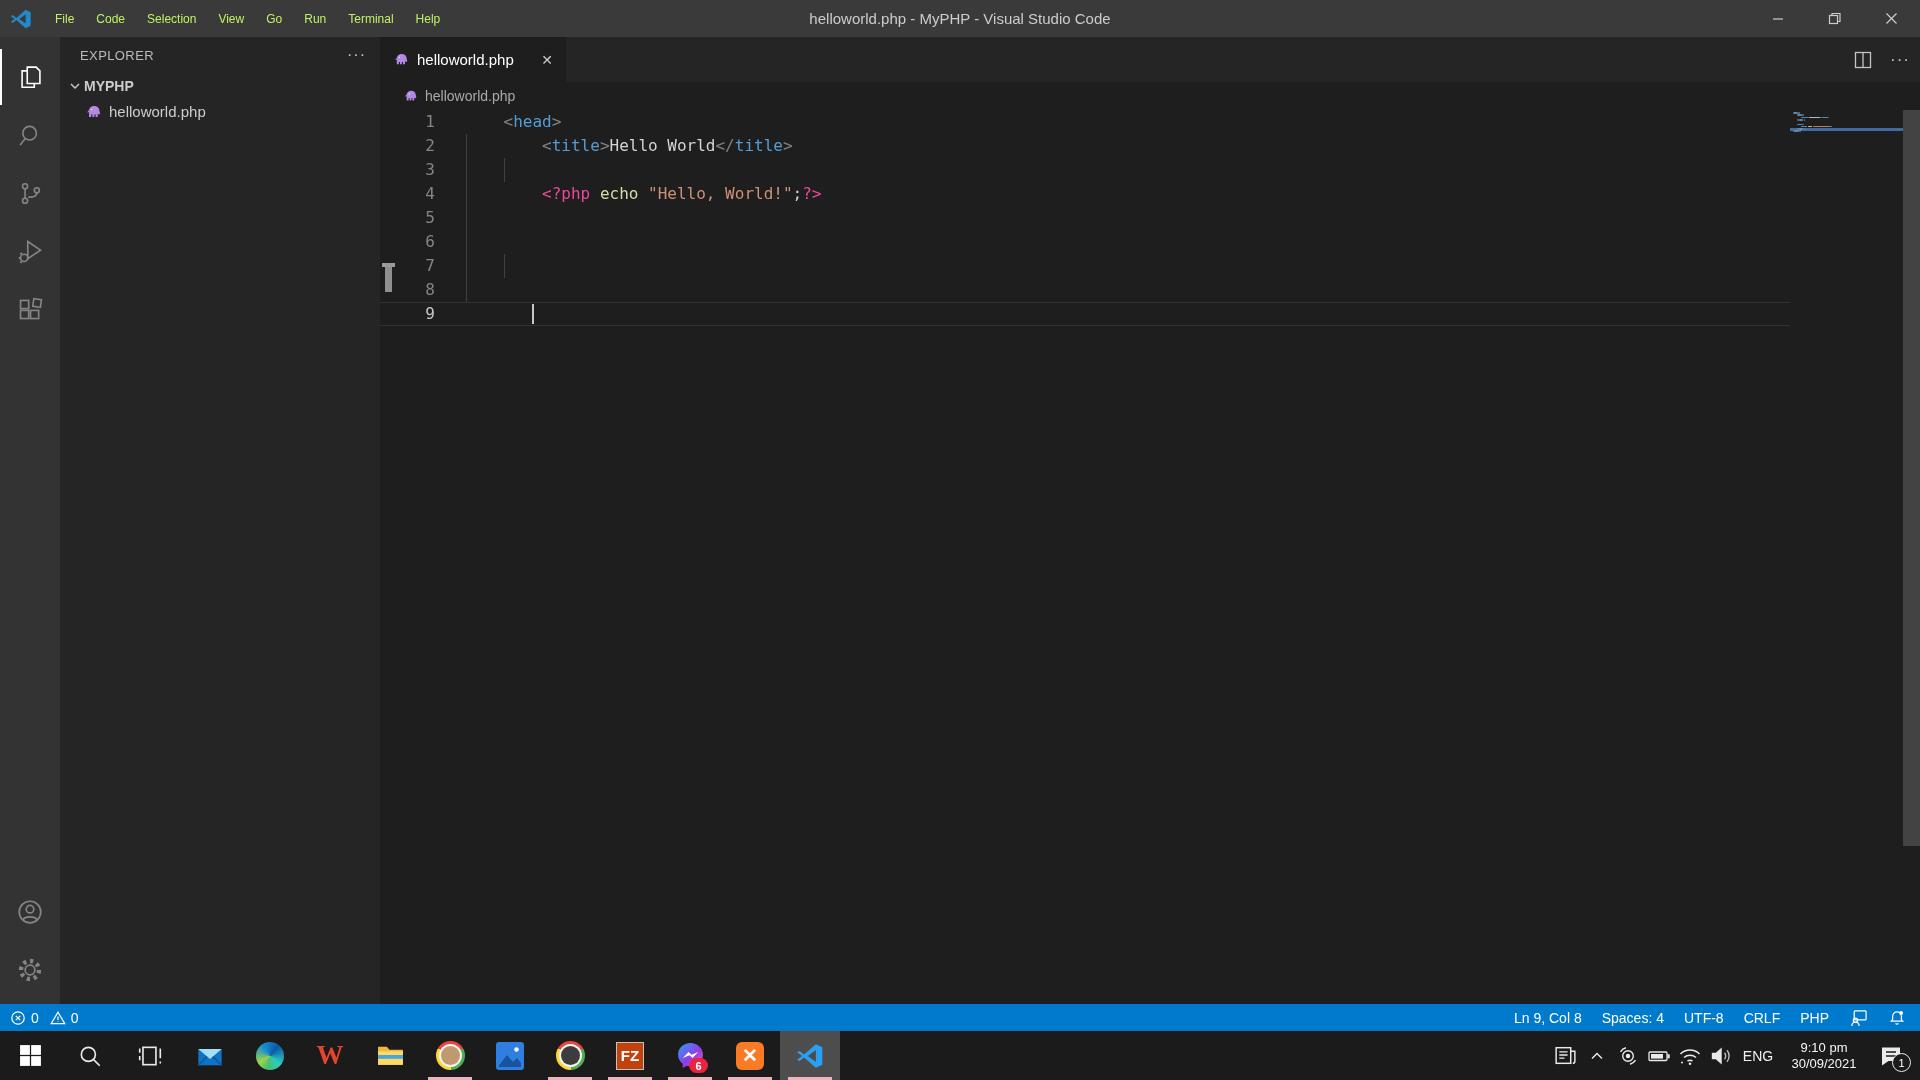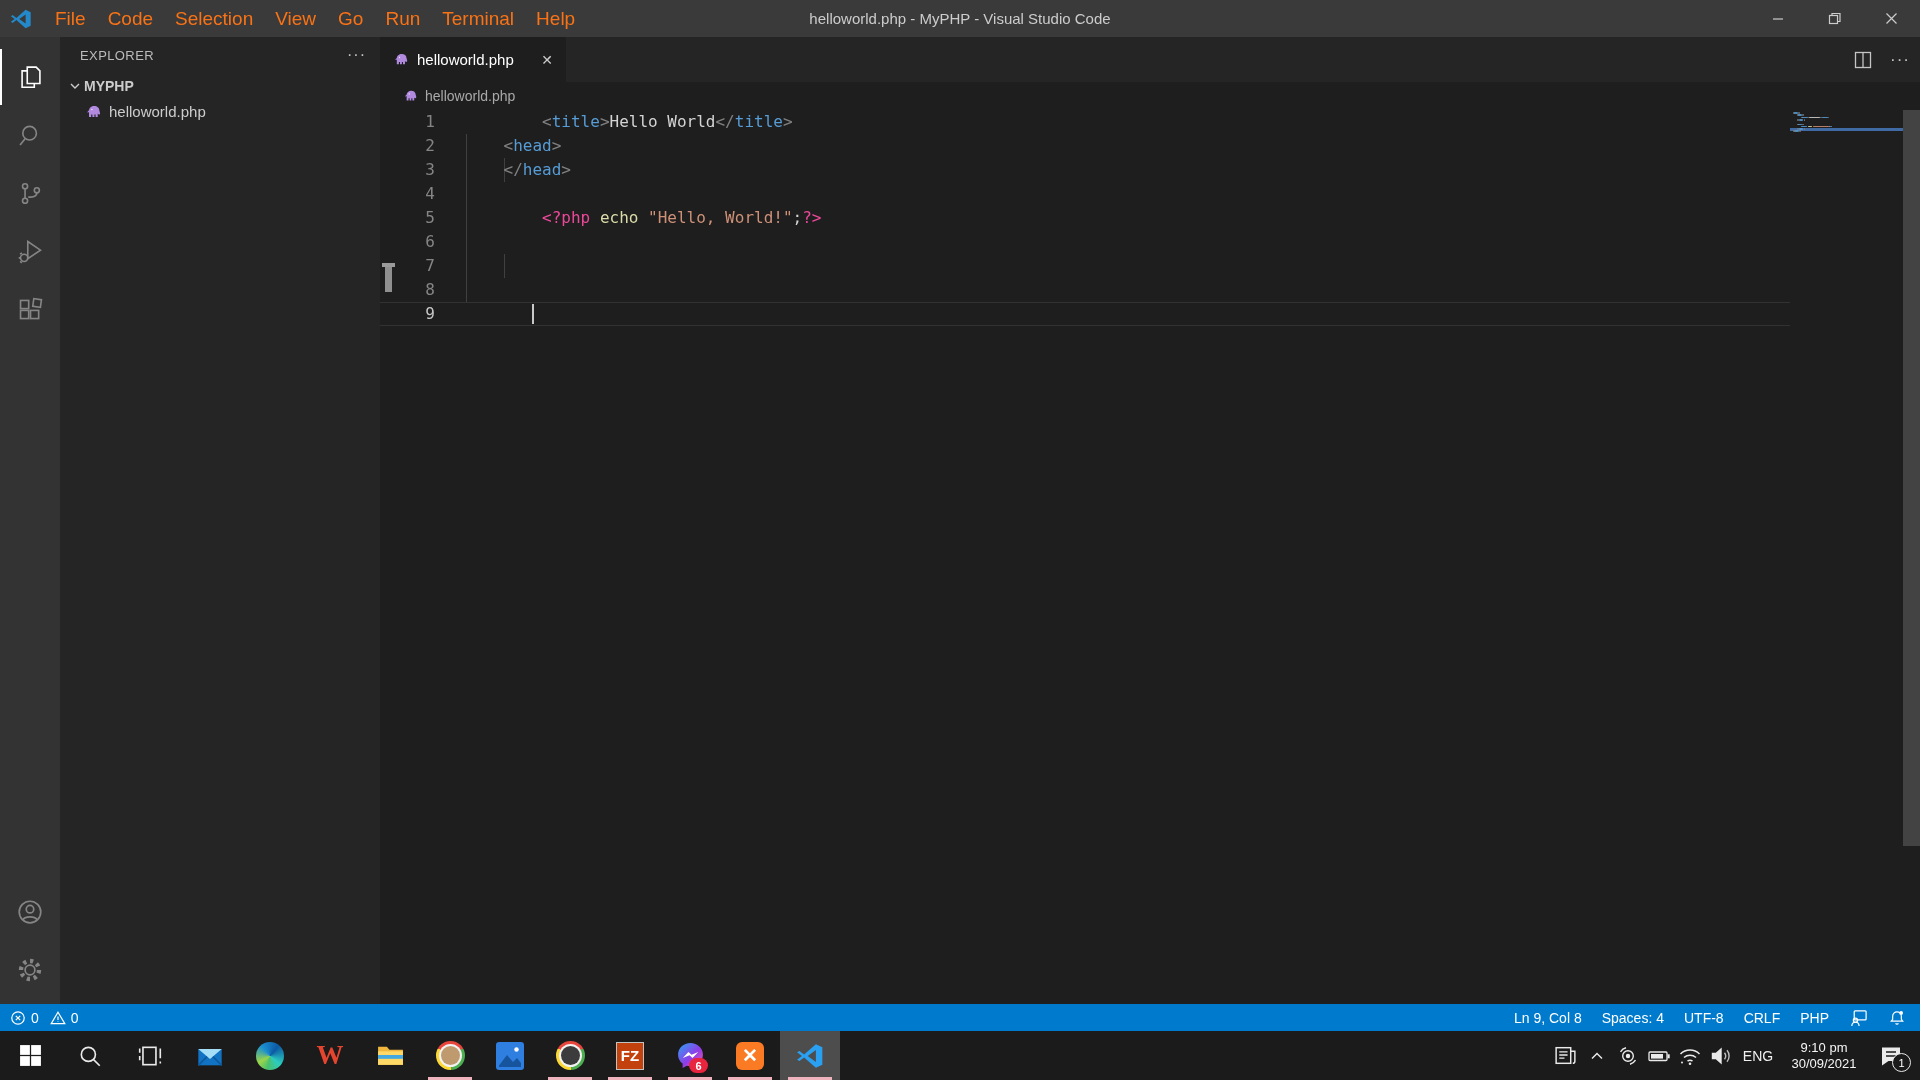--- a/index.html
+++ b/index.html
@@ -4,21 +4,21 @@
 <style>
   html,body{margin:0;padding:0;background:#000;}
   .screen{position:relative;width:1920px;height:1080px;overflow:hidden;
           font-family:"Liberation Sans",sans-serif;-webkit-font-smoothing:antialiased;}
 
   
   .titlebar{position:absolute;left:0;top:0;width:1920px;height:37px;background:#3a3a3a;
             display:flex;align-items:center;color:#cccccc;}
   .vscode-logo{width:22px;height:22px;margin:0 12px 0 10px;display:flex;align-items:center;}
   .menubar{display:flex;height:100%;align-items:center;}
-  .menu-item{padding:0 11px;font-size:19px;color:#f97316;height:100%;display:flex;align-items:center;cursor:default;}
+  .menu-item{padding:0 11px;font-size:12px;color:#bef264;height:100%;display:flex;align-items:center;cursor:default;}
   .win-title{position:absolute;left:0;right:0;text-align:center;font-size:15px;color:#cccccc;pointer-events:none;}
   .win-controls{position:absolute;right:0;top:0;height:37px;display:flex;}
   .wc{width:57px;height:37px;display:flex;align-items:center;justify-content:center;}
 
   
   .activitybar{position:absolute;left:0;top:37px;width:60px;height:967px;background:#333333;}
   .ab-item{position:absolute;left:0;width:60px;height:56px;display:flex;align-items:center;justify-content:center;}
   .ab-item.active{border-left:2px solid #ffffff;}
   .ab-item.active svg{margin-left:-2px;}
 
@@ -249,23 +249,22 @@
           <div>5</div>
           <div>6</div>
           <div>7</div>
           <div>8</div>
           <div class="active">9</div>
         </div>
       <div class="indent-guide" style="left:86px;top:24px;height:168px"></div>
       <div class="indent-guide" style="left:124px;top:48px;height:24px"></div>
       <div class="indent-guide" style="left:124px;top:144px;height:24px"></div>
       <div class="code" id="code">
+          <div class="code-line"><span class="tok-plain">    </span><span class="tok-p">&lt;</span><span class="tok-t">head</span><span class="tok-p">&gt;</span></div>
           <div class="code-line"><span class="tok-plain">        </span><span class="tok-p">&lt;</span><span class="tok-t">title</span><span class="tok-p">&gt;</span><span class="tok-x">Hello World</span><span class="tok-p">&lt;/</span><span class="tok-t">title</span><span class="tok-p">&gt;</span></div>
-          <div class="code-line"><span class="tok-plain">    </span><span class="tok-p">&lt;</span><span class="tok-t">head</span><span class="tok-p">&gt;</span></div>
-          <div class="code-line"><span class="tok-plain">    </span><span class="tok-p">&lt;/</span><span class="tok-t">head</span><span class="tok-p">&gt;</span></div>
           <div class="code-line"></div>
           <div class="code-line"><span class="tok-plain">        </span><span class="tok-d">&lt;?php</span><span class="tok-plain"> </span><span class="tok-k">echo</span><span class="tok-plain"> </span><span class="tok-s">"Hello, World!"</span><span class="tok-w">;</span><span class="tok-d">?&gt;</span></div>
         </div>
       <div class="cursor"></div>
       <div class="minimap" id="minimap">
           <div class="mm-active"></div>
           <div class="mm-bar" style="left: 3px; top: 2px; width: 1.5px; height: 1.7px; background: rgb(128, 128, 128); opacity: 0.85;"></div>
           <div class="mm-bar" style="left: 4.05px; top: 2px; width: 4.2px; height: 1.7px; background: rgb(86, 156, 214); opacity: 0.85;"></div>
           <div class="mm-bar" style="left: 8.25px; top: 2px; width: 1.5px; height: 1.7px; background: rgb(128, 128, 128); opacity: 0.85;"></div>
           <div class="mm-bar" style="left: 7.2px; top: 4.3px; width: 1.5px; height: 1.7px; background: rgb(128, 128, 128); opacity: 0.85;"></div>

